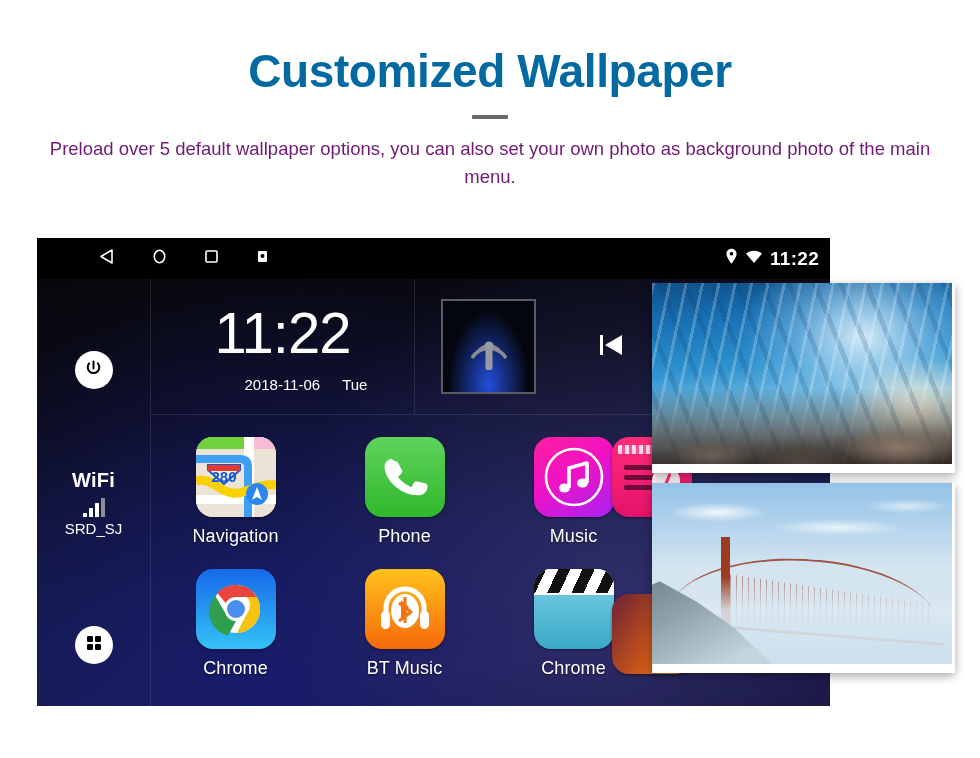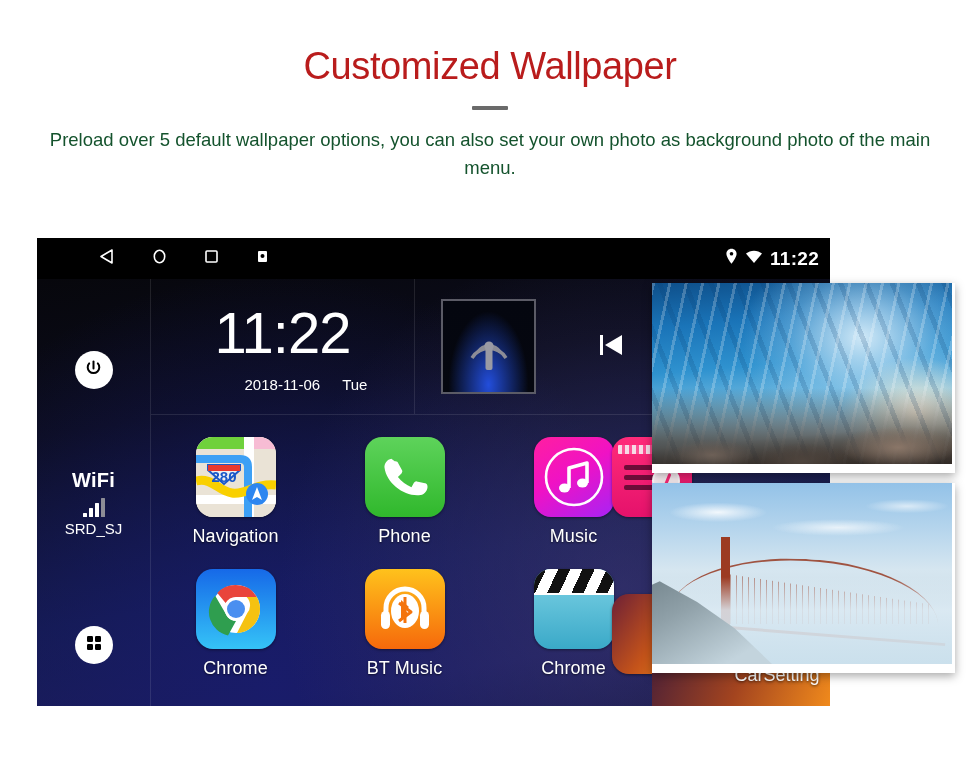--- a/index.html
+++ b/index.html
@@ -6,29 +6,29 @@
   html, body {
     width: 980px; height: 758px;
     background: #ffffff;
     font-family: "Liberation Sans", sans-serif;
     overflow: hidden;
   }
 
   
   .page-header { width: 980px; padding-top: 46px; text-align: center; }
   .page-title {
-    font-size: 38px; font-weight: normal; color: #b91c1c;
+    font-size: 46px; font-weight: bold; color: #0369a1;
     letter-spacing: -0.4px; line-height: 1.1;
   }
   .title-rule {
     width: 36px; height: 4px; background: #6a6a6a;
     margin: 18px auto 16px auto; border-radius: 1px;
   }
   .page-sub {
-    font-size: 18.5px; color: #14532d; line-height: 1.55;
+    font-size: 18.5px; color: #701a75; line-height: 1.55;
     width: 920px; margin: 0 auto;
   }
 
   
   .hu-wrap { position: absolute; left: 37px; top: 238px; width: 793px; height: 468px; }
   .hu-screen {
     position: absolute; inset: 0;
     background: #14b8a6;
     overflow: hidden;
   }
@@ -448,23 +448,20 @@
           <b style="width:36px"></b>
             <b style="width:44px"></b>
             <b style="width:52px"></b>
         </div>
         <div class="radio-dial"></div>
       </div>
       <div class="app-icon ic-carset" style="position:absolute; left:575px; top:315px; width:80px; height:80px;"></div>
     </div>
   </div>
 
-  <div class="carset-band" style="left:615px; top:407px; width:178px; height:61px;">
-    <span class="carset-label">CarSetting</span>
-  </div>
 
   <div class="shot shot-ice" style="left:615px; top:45px;">
     <div class="shot-inner">
       <div class="ice"></div>
     </div>
   </div>
 
   <div class="shot shot-bridge" style="left:615px; top:245px;">
     <div class="shot-inner">
       <div class="bridge">

